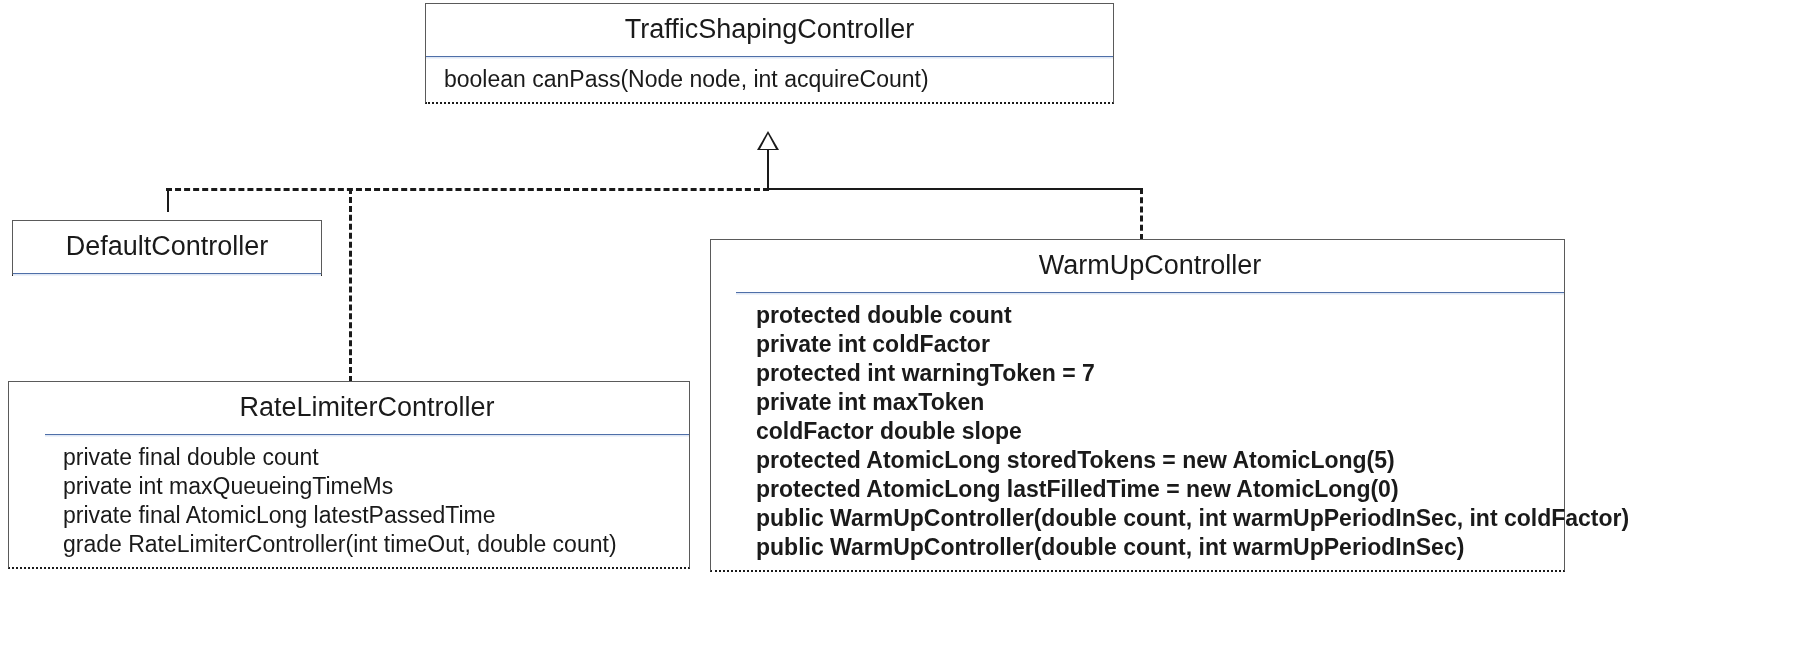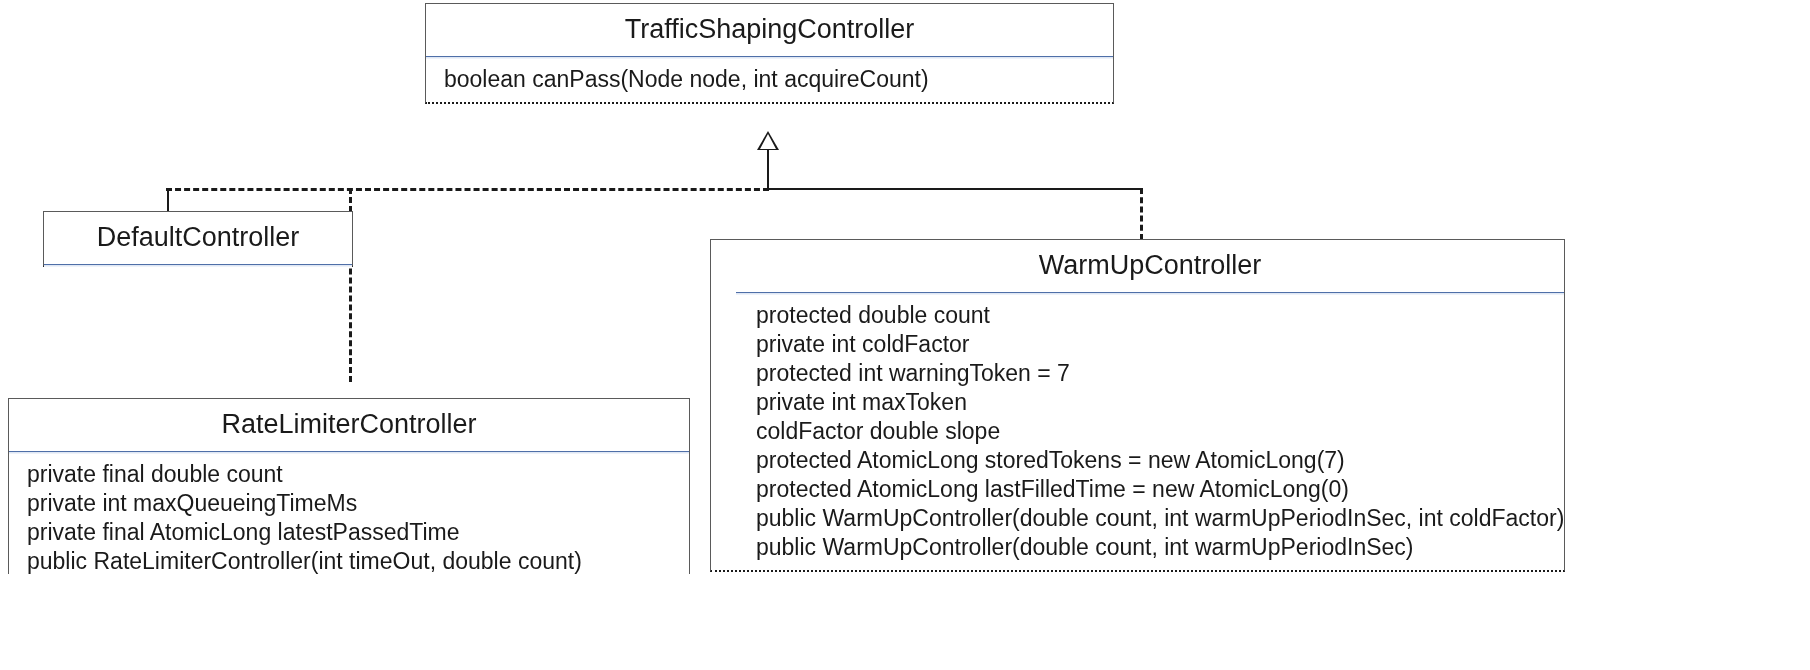--- a/index.html
+++ b/index.html
@@ -45,20 +45,21 @@
   }
   .uml-member {
     font-size: 23px;
     line-height: 29px;
     padding: 0 10px 0 18px;
     white-space: nowrap;
     color: #1a1a1a;
   }
   .uml-member.center-pad {
     padding-left: 20px;
+    font-weight: bold;
   }
 
   
   .lineH, .lineV {
     position: absolute;
     z-index: 2;
   }
   .solidH {
     border-top: 2px solid #1a1a1a;
   }
@@ -118,45 +119,45 @@
   <div class="lineV dashV" style="left:349px; top:188px; height:194px;"></div>
 
   <div class="uml-class" style="left:425px; top:3px; width:689px;">
     <div class="uml-title">TrafficShapingController</div>
     <div class="uml-sep"></div>
     <div class="uml-members">
       <div class="uml-member">boolean canPass(Node node, int acquireCount)</div>
     </div>
   </div>
 
-  <div class="uml-class" style="left:12px; top:211px; width:310px;margin-left:31px;">
+  <div class="uml-class" style="left:12px; top:220px; width:310px;">
     <div class="uml-title">DefaultController</div>
     <div class="uml-sep"></div>
   </div>
 
-  <div class="uml-class" style="left:8px; top:398px; width:682px;">
+  <div class="uml-class" style="left:8px; top:381px; width:682px;padding-left:36px;">
     <div class="uml-title">RateLimiterController</div>
     <div class="uml-sep"></div>
     <div class="uml-members">
       <div class="uml-member">private final double count</div>
       <div class="uml-member">private int maxQueueingTimeMs</div>
       <div class="uml-member">private final AtomicLong latestPassedTime</div>
-      <div class="uml-member">public RateLimiterController(int timeOut, double count)</div>
+      <div class="uml-member">grade RateLimiterController(int timeOut, double count)</div>
     </div>
   </div>
 
   <div class="uml-class" style="left:710px; top:239px; width:855px;padding-left:25px;">
     <div class="uml-title">WarmUpController</div>
     <div class="uml-sep"></div>
     <div class="uml-members">
       <div class="uml-member center-pad">protected double count</div>
       <div class="uml-member center-pad">private int coldFactor</div>
       <div class="uml-member center-pad">protected int warningToken = 7</div>
       <div class="uml-member center-pad">private int maxToken</div>
       <div class="uml-member center-pad">coldFactor double slope</div>
-      <div class="uml-member center-pad">protected AtomicLong storedTokens = new AtomicLong(7)</div>
+      <div class="uml-member center-pad">protected AtomicLong storedTokens = new AtomicLong(5)</div>
       <div class="uml-member center-pad">protected AtomicLong lastFilledTime = new AtomicLong(0)</div>
       <div class="uml-member center-pad">public WarmUpController(double count, int warmUpPeriodInSec, int coldFactor)</div>
       <div class="uml-member center-pad">public WarmUpController(double count, int warmUpPeriodInSec)</div>
     </div>
   </div>
 
 </div>
 
 </body></html>

